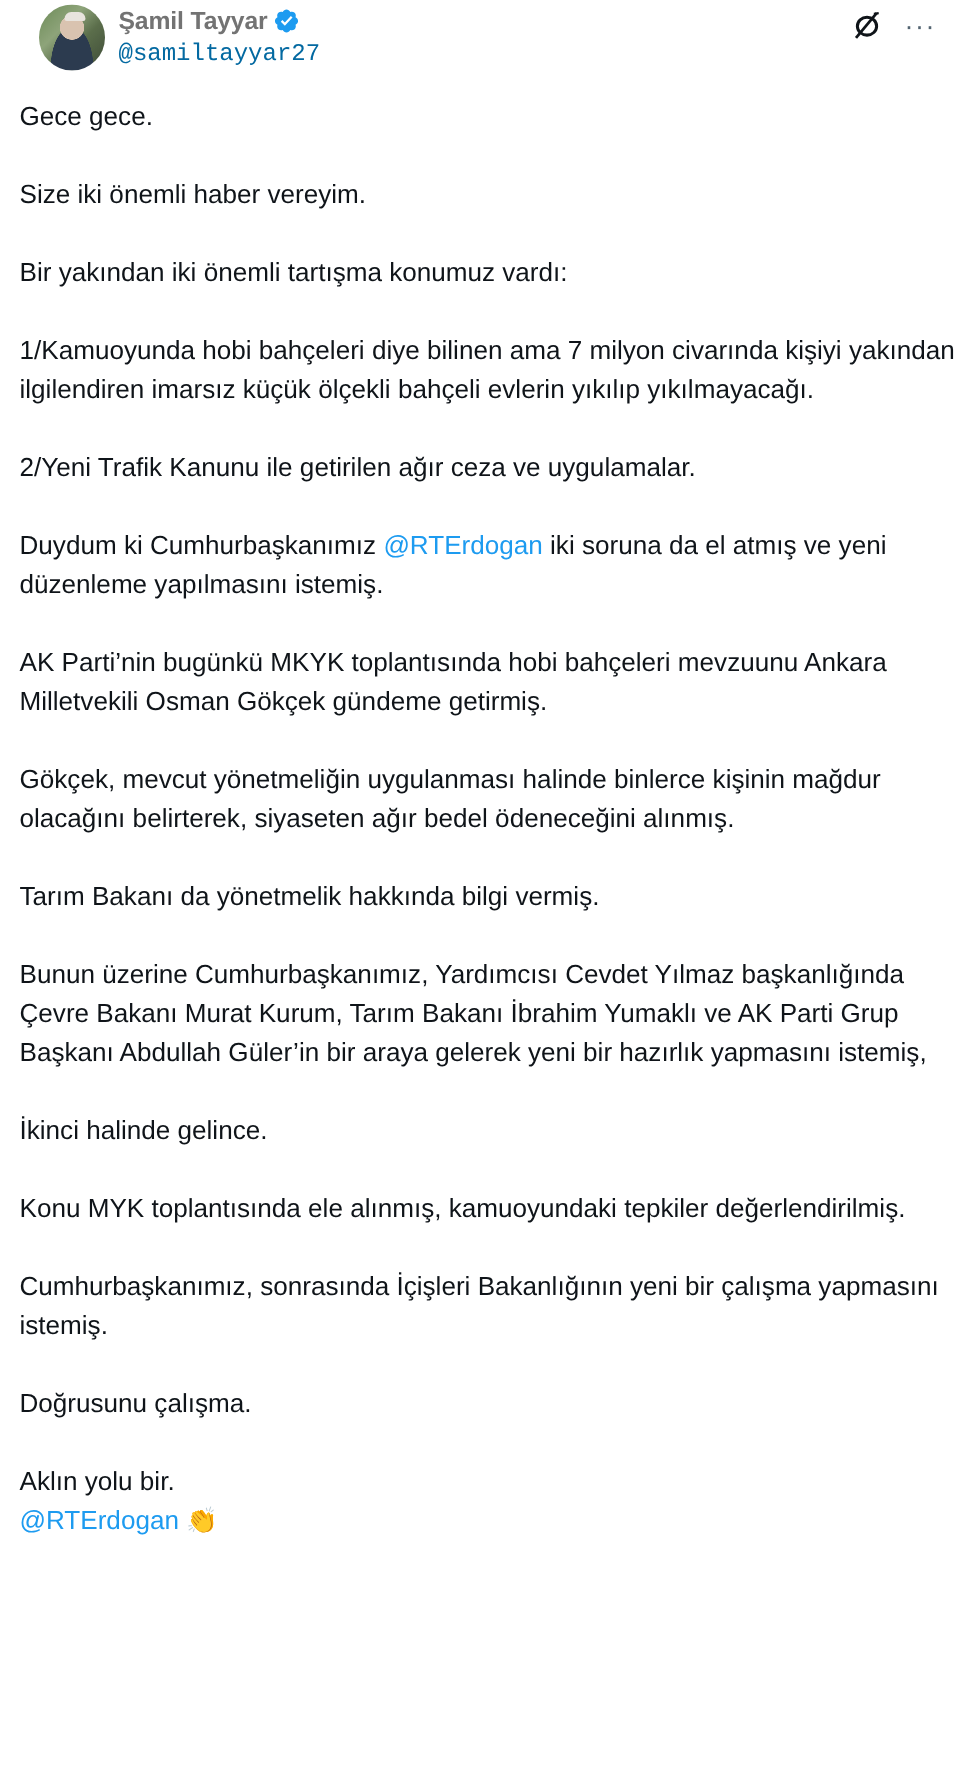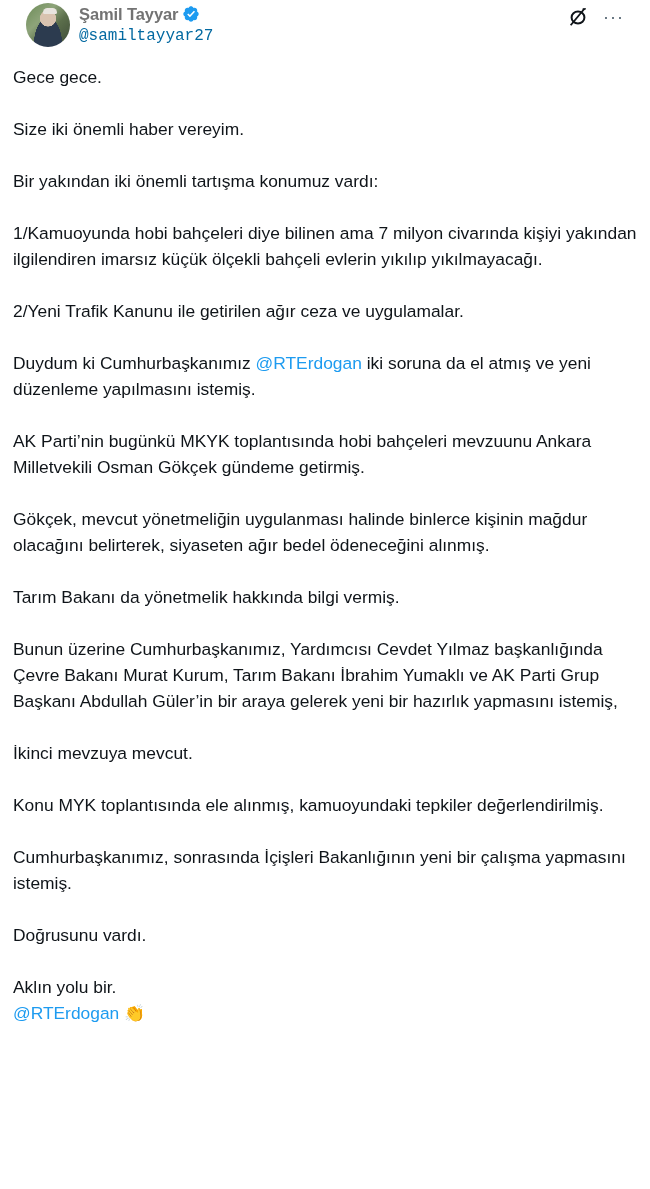--- a/index.html
+++ b/index.html
@@ -60,22 +60,22 @@
     <p class="para">Gece gece.</p>
     <p class="para">Size iki önemli haber vereyim.</p>
     <p class="para">Bir yakından iki önemli tartışma konumuz vardı:</p>
     <p class="para">1/Kamuoyunda hobi bahçeleri diye bilinen ama 7 milyon civarında kişiyi yakından ilgilendiren imarsız küçük ölçekli bahçeli evlerin yıkılıp yıkılmayacağı.</p>
     <p class="para">2/Yeni Trafik Kanunu ile getirilen ağır ceza ve uygulamalar.</p>
     <p class="para"><span>Duydum ki Cumhurbaşkanımız </span><span class="mention">@RTErdogan</span><span> iki soruna da el atmış ve yeni düzenleme yapılmasını istemiş.</span></p>
     <p class="para">AK Parti’nin bugünkü MKYK toplantısında hobi bahçeleri mevzuunu Ankara Milletvekili Osman Gökçek gündeme getirmiş.</p>
     <p class="para">Gökçek, mevcut yönetmeliğin uygulanması halinde binlerce kişinin mağdur olacağını belirterek, siyaseten ağır bedel ödeneceğini alınmış.</p>
     <p class="para">Tarım Bakanı da yönetmelik hakkında bilgi vermiş.</p>
     <p class="para">Bunun üzerine Cumhurbaşkanımız, Yardımcısı Cevdet Yılmaz başkanlığında Çevre Bakanı Murat Kurum, Tarım Bakanı İbrahim Yumaklı ve AK Parti Grup Başkanı Abdullah Güler’in bir araya gelerek yeni bir hazırlık yapmasını istemiş,</p>
-    <p class="para">İkinci mevzuya mevcut.</p>
+    <p class="para">İkinci halinde gelince.</p>
     <p class="para">Konu MYK toplantısında ele alınmış, kamuoyundaki tepkiler değerlendirilmiş.</p>
     <p class="para">Cumhurbaşkanımız, sonrasında İçişleri Bakanlığının yeni bir çalışma yapmasını istemiş.</p>
-    <p class="para">Doğrusunu vardı.</p>
+    <p class="para">Doğrusunu çalışma.</p>
     <div>
       <div>Aklın yolu bir.</div>
       <div><span class="mention">@RTErdogan</span> <span class="clap">👏</span></div>
     </div>
   </div>
 </div>
 
 </body></html>

